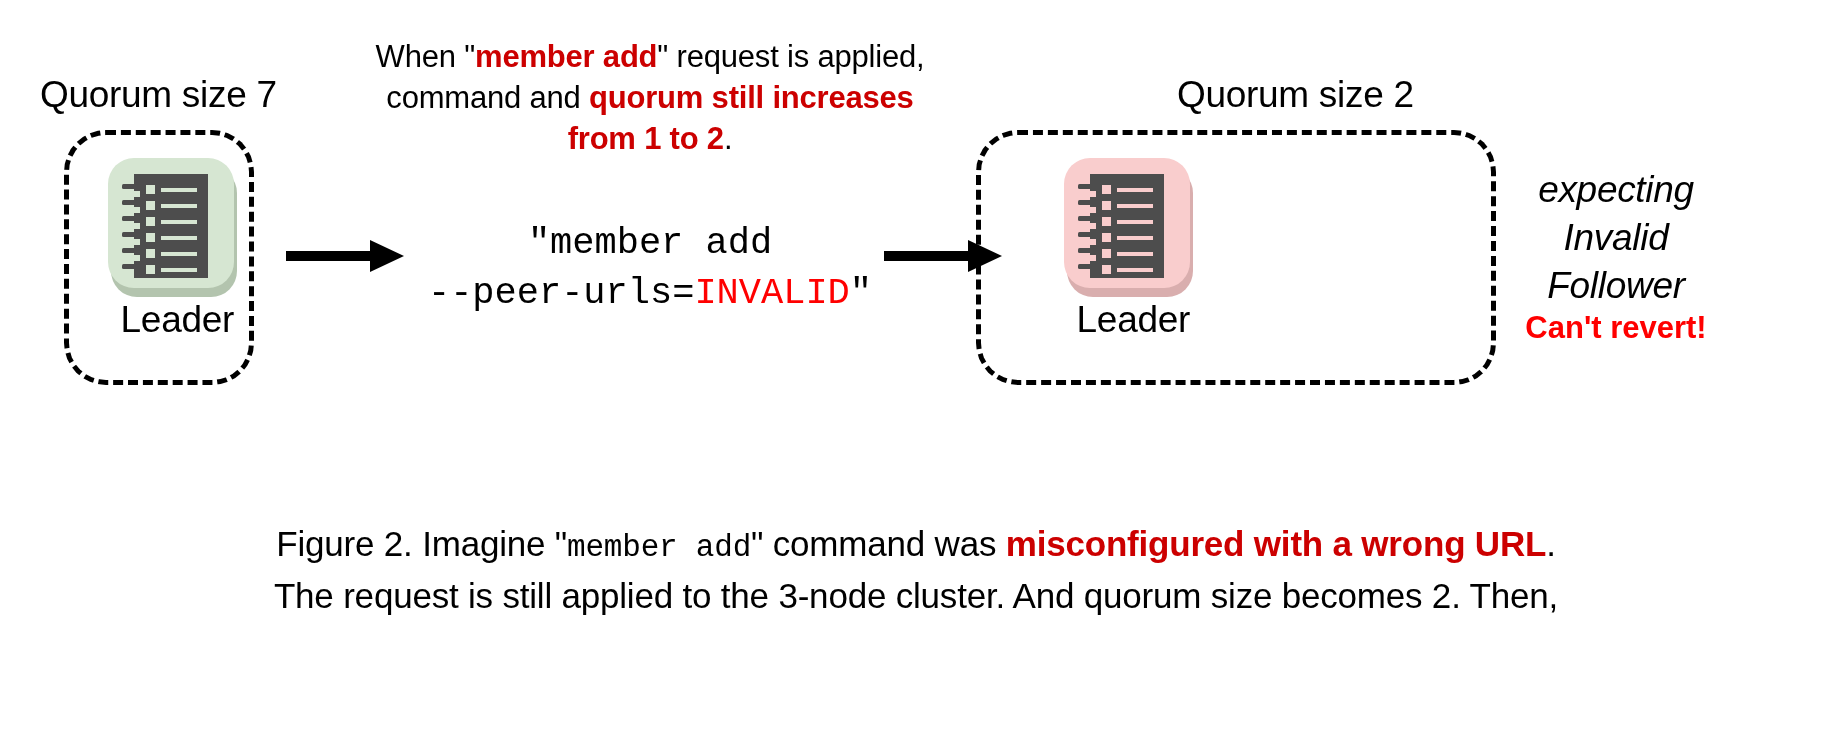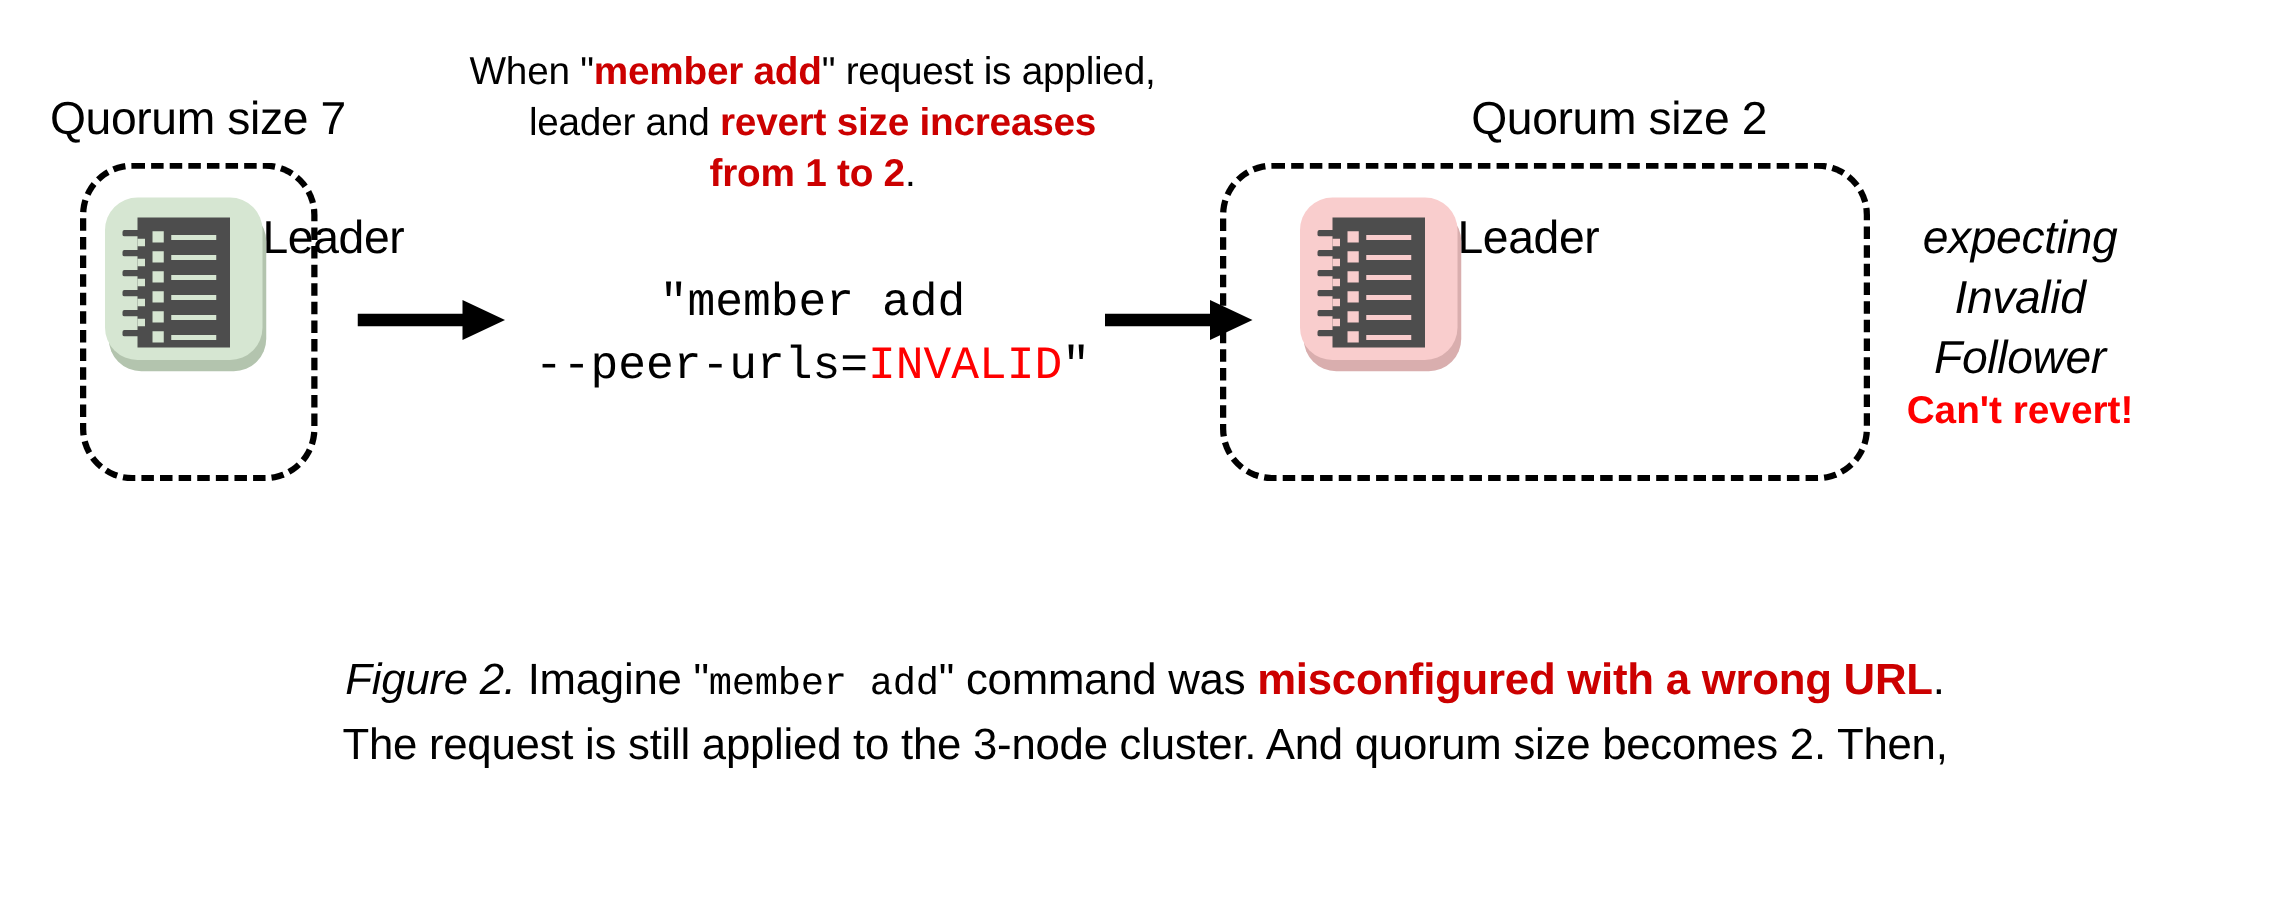--- a/index.html
+++ b/index.html
@@ -13,21 +13,21 @@
     font-family: "Liberation Sans", sans-serif;
     color: #000000;
     overflow: hidden;
     position: relative;
   }
 
   
   .red       { color: #cc0000; font-weight: bold; }
   .red-pure  { color: #ff0000; }
   .mono      { font-family: "Liberation Mono", "DejaVu Sans Mono", monospace; }
-  .ital      { font-style: italic; }
+  .ital      { }
 
   
   #stage {
     position: absolute;
     left: 0; top: 0;
     width: 1832px; height: 738px;
   }
 
   
   #top-note {
@@ -54,22 +54,22 @@
     border: 5px dashed #000000;
     border-radius: 42px;
     box-sizing: border-box;
     background: transparent;
   }
 
   
   .node {
     position: absolute;
     display: flex;
-    flex-direction: row;
-    align-items: flex-start;
+    flex-direction: column;
+    align-items: flex-end;
   }
   .node-label {
     font-size: 37px;
     line-height: 44px;
     margin-top: 10px;
     letter-spacing: -0.3px;
   }
 
   
   .nb-wrap { position: relative; }
@@ -143,21 +143,21 @@
   }
   #caption .mono { font-size: 31px; }
 </style>
 </head>
 <body>
 
 <div id="stage">
 
   <div id="top-note">
     <div><span>When "</span><span class="red">member add</span><span>" request is applied,</span></div>
-    <div><span>leader and </span><span class="red">revert size increases</span></div>
+    <div><span>command and </span><span class="red">quorum still increases</span></div>
     <div><span class="red">from 1 to 2</span><span>.</span></div>
   </div>
 
   <div class="cluster-title" style="left:40px; top:74px;">Quorum size 7</div>
 
   <div class="cluster-box" style="left:64px; top:130px; width:190px; height:255px;"></div>
 
   <div class="node" style="left:84px; top:158px; width:150px;">
     <div class="nb-wrap" style="width:126px; height:130px;">
       <div class="nb-shadow" style="background:#b3c4ae;"></div>

